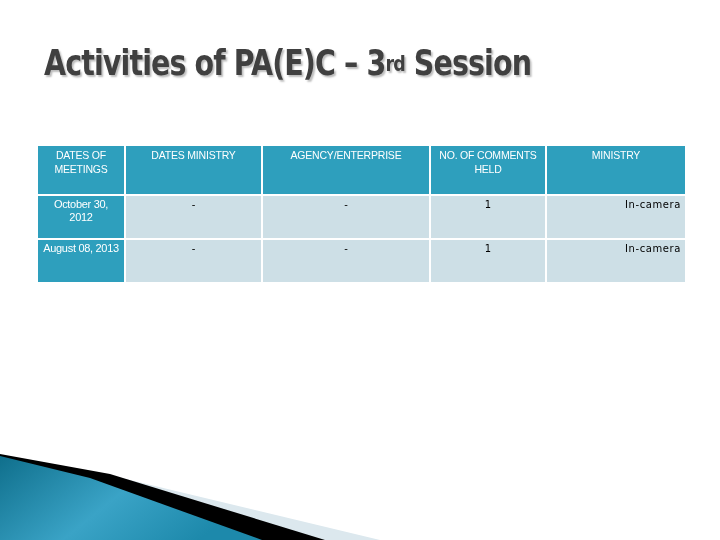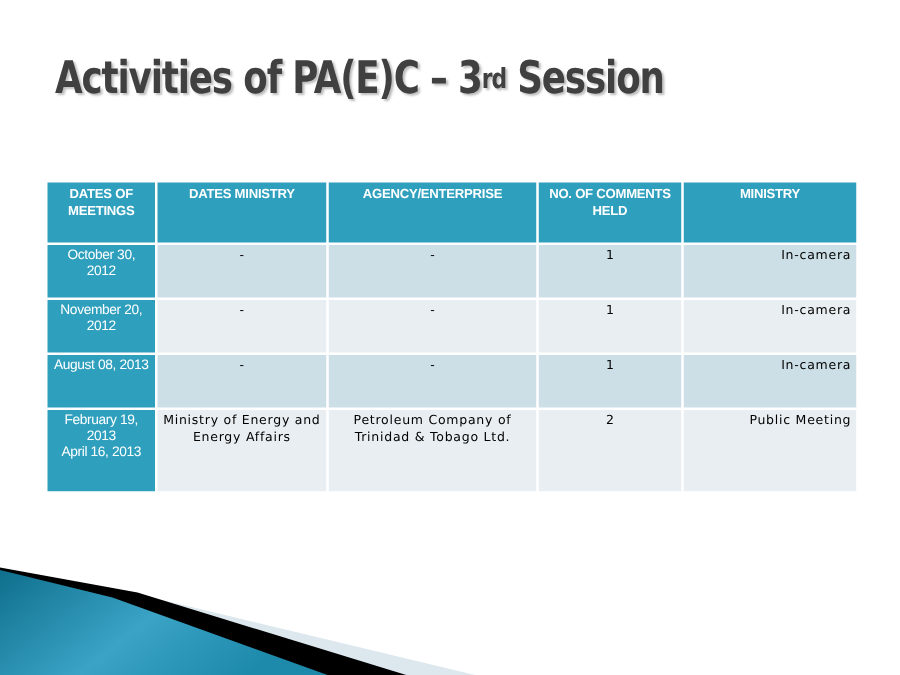--- a/index.html
+++ b/index.html
@@ -20,21 +20,21 @@
     table.grid {
       position: absolute; left: 36px; top: 144px;
       width: 649px; border-collapse: collapse; table-layout: fixed;
     }
     table.grid td, table.grid th {
       border: 2px solid #ffffff; vertical-align: top; padding: 2px 4px 0 4px;
       font-size: 10px; line-height: 14px; color: #000000;
     }
     table.grid th {
       background: #2e9fbd; color: #ffffff;
-      font-family: "Liberation Sans", sans-serif; font-weight: bold;
+      font-family: "Liberation Sans", sans-serif; font-weight: normal;
       font-size: 10.5px; text-align: center; height: 46px;
       letter-spacing: -0.2px;
     }
     table.grid td.date {
       background: #2e9fbd; color: #ffffff;
       font-family: "Liberation Sans", sans-serif; font-weight: normal;
       text-align: center; font-size: 11px; line-height: 13px; letter-spacing: -0.3px;
     }
     tr.odd td { background: #cddfe6; }
     tr.even td { background: #e8eef1; }
@@ -66,41 +66,26 @@
     </tr>
   </thead>
   <tbody>
     <tr class="odd" style="height:44px">
       <td class="date">October 30, 2012</td>
       <td class="center">-</td>
       <td class="center">-</td>
       <td class="center">1</td>
       <td class="left wide">In-camera</td>
     </tr>
-    <tr class="even" style="height:44px">
-      <td class="date">November 20, 2012</td>
-      <td class="center">-</td>
-      <td class="center">-</td>
-      <td class="center">1</td>
-      <td class="left wide">In-camera</td>
-    </tr>
     <tr class="odd" style="height:44px">
       <td class="date">August 08, 2013</td>
       <td class="center">-</td>
       <td class="center">-</td>
       <td class="center">1</td>
       <td class="left wide">In-camera</td>
-    </tr>
-    <tr class="even" style="height:67px">
-      <td class="date" style="white-space:pre-line">February 19, 2013
-April 16, 2013</td>
-      <td class="center wide">Ministry of Energy and Energy Affairs</td>
-      <td class="center wide">Petroleum Company of Trinidad &amp; Tobago Ltd.</td>
-      <td class="center">2</td>
-      <td class="left wide">Public Meeting</td>
     </tr>
   </tbody>
 </table>
 
 <svg class="deco" viewBox="0 0 720 100" preserveAspectRatio="none">
   <defs>
     <linearGradient id="tealg" x1="0" y1="0" x2="1" y2="0.4">
       <stop offset="0" stop-color="#0f6f8c"></stop>
       <stop offset="0.55" stop-color="#3aa3c6"></stop>
       <stop offset="1" stop-color="#1d89ab"></stop>

